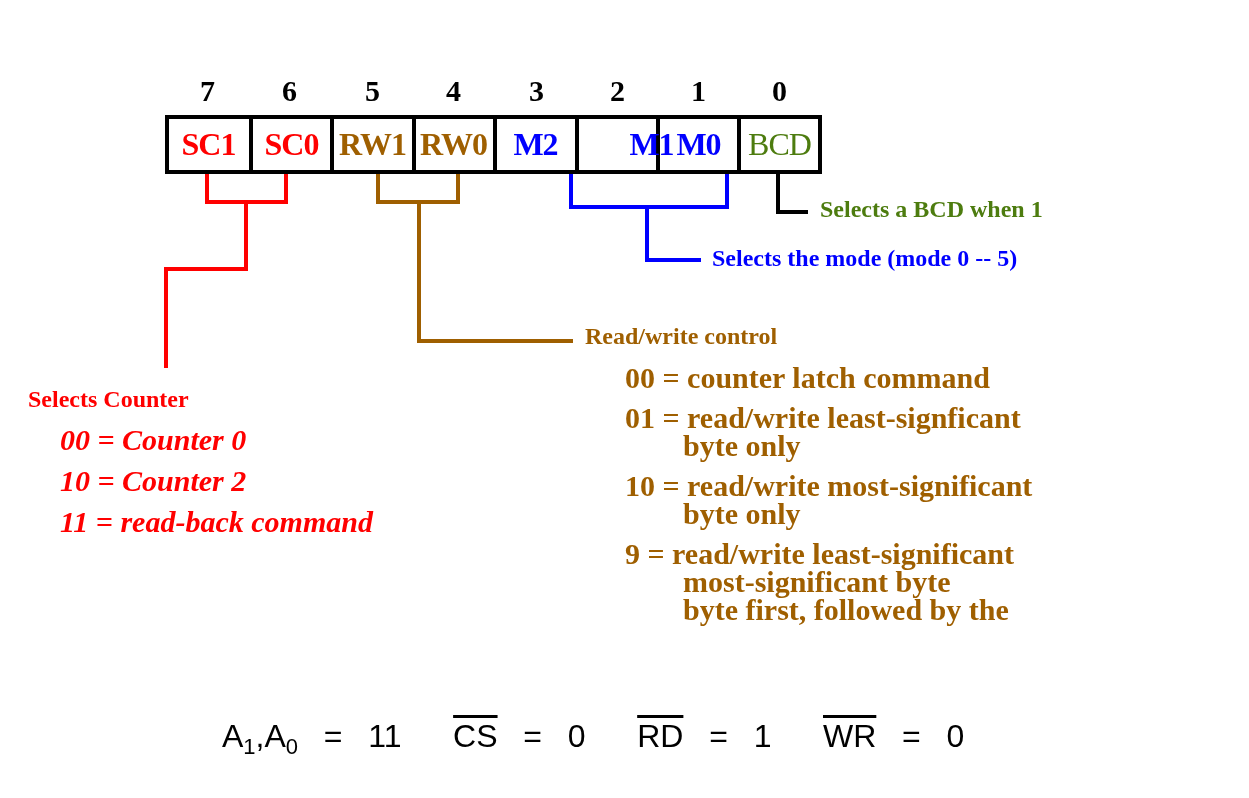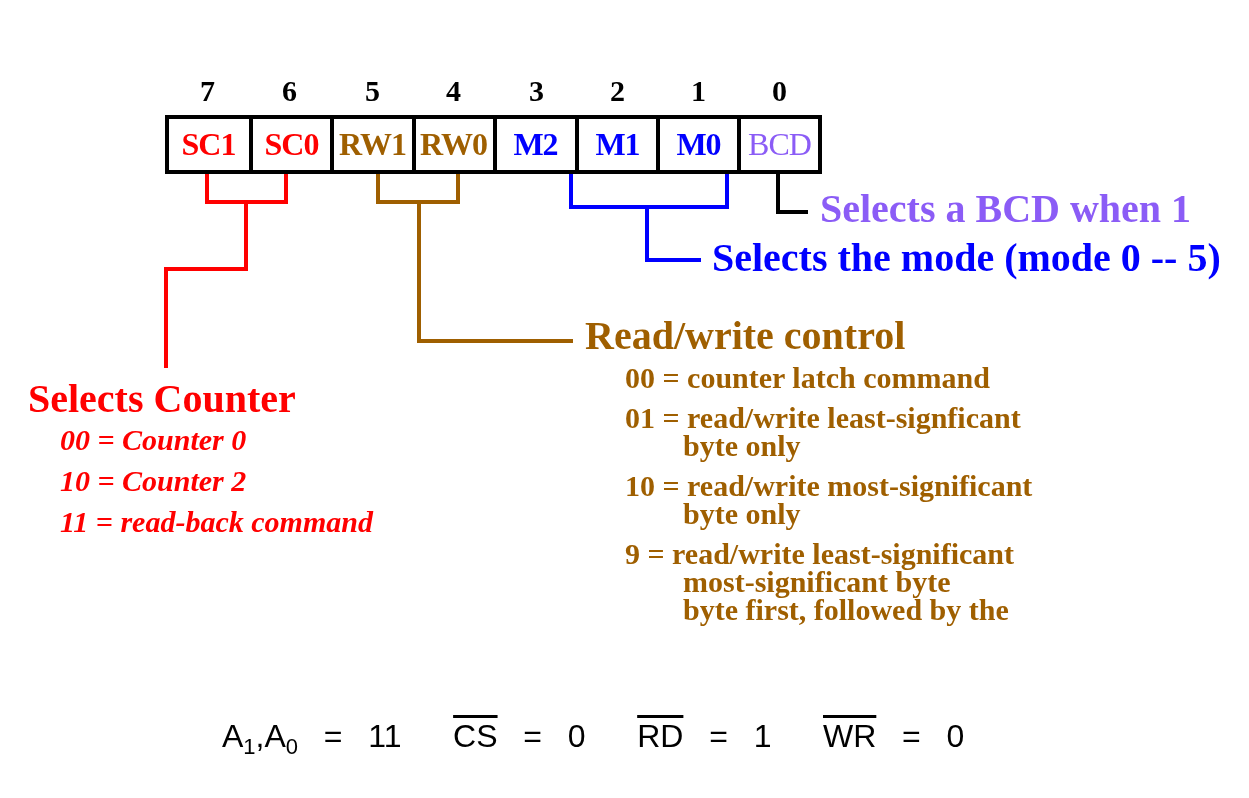--- a/index.html
+++ b/index.html
@@ -7,22 +7,22 @@
          font-family:"DejaVu Serif", "Liberation Serif", serif; }
   .abs { position:absolute; white-space:nowrap; }
   .serif { font-family:"Liberation Serif", "DejaVu Serif", serif; font-weight:bold; }
   .bitnum { top:74px; width:81px; text-align:center; font-size:30px; color:#000; }
   .cell { position:absolute; top:117px; height:55px; width:81px; box-sizing:border-box;
           display:flex; align-items:center; justify-content:center; font-size:32px;
           letter-spacing:-1px; overflow:visible; }
   #reg { position:absolute; left:165px; top:115px; width:657px; height:59px;
          border:4px solid #000; box-sizing:border-box; }
   .div { position:absolute; top:115px; height:59px; width:4px; background:#000; }
-  .red { color:#ff0000; } .brown { color:#9f5f00; } .blue { color:#0000ff; } .black { color:#8b5cf6; }
-  .desc { font-size:40px; line-height:40px; }
+  .red { color:#ff0000; } .brown { color:#9f5f00; } .blue { color:#0000ff; } .black { color:#4d7c0f; }
+  .desc { font-size:24px; line-height:40px; }
   .sans { font-family:"Liberation Sans", "DejaVu Sans", sans-serif; font-weight:normal; }
   .ov { text-decoration:overline; }
   svg { position:absolute; left:0; top:0; }
 </style>
 </head>
 <body>
 
 <svg width="1249" height="798">
 
   <polyline points="207,173 207,202 286,202 286,173" fill="none" stroke="#ff0000" stroke-width="4"></polyline>
@@ -53,21 +53,21 @@
 <div class="div" style="left:493px"></div>
 <div class="div" style="left:575px"></div>
 <div class="div" style="left:656px"></div>
 <div class="div" style="left:737px"></div>
 
 <div class="cell serif red" style="left:168px">SC1</div>
 <div class="cell serif red" style="left:251px">SC0</div>
 <div class="cell serif brown" style="left:332px">RW1</div>
 <div class="cell serif brown" style="left:413px">RW0</div>
 <div class="cell serif blue" style="left:495px">M2</div>
-<div class="cell serif blue" style="left:577px">M1</div>
+<div class="cell serif blue" style="left:611px">M1</div>
 <div class="cell serif blue" style="left:658px">M0</div>
 <div class="cell serif black" style="left:739px; font-weight:normal;">BCD</div>
 
 <div class="abs serif desc black" style="left:820px; top:189px;">Selects a BCD when 1</div>
 
 <div class="abs serif desc blue" style="left:712px; top:238px;">Selects the mode (mode 0 -- 5)</div>
 
 <div class="abs serif brown" style="left:585px; top:316px;">
   <div class="desc">Read/write control</div>
   <div style="padding-left:40px; font-size:30px;">

